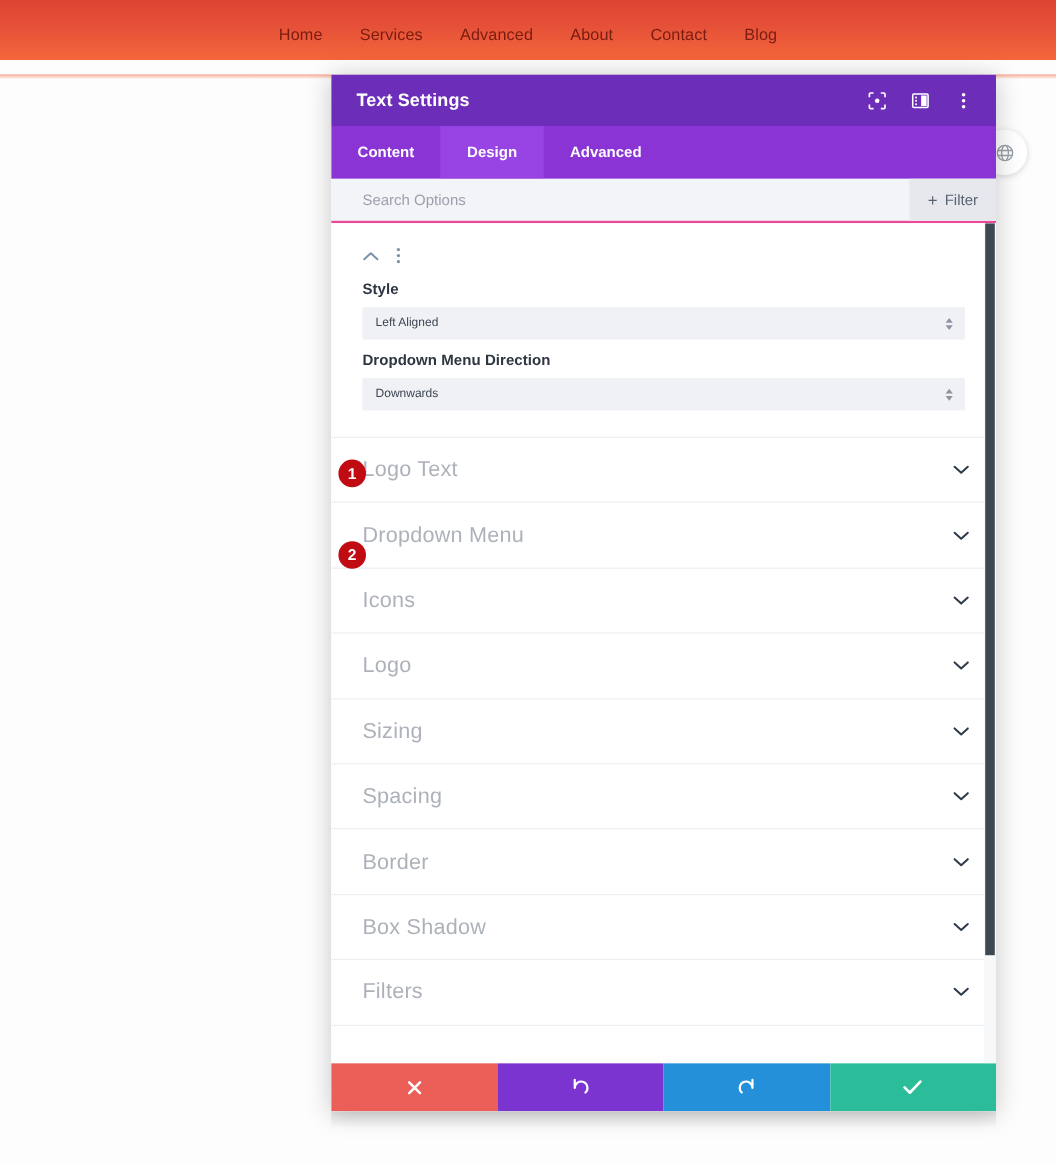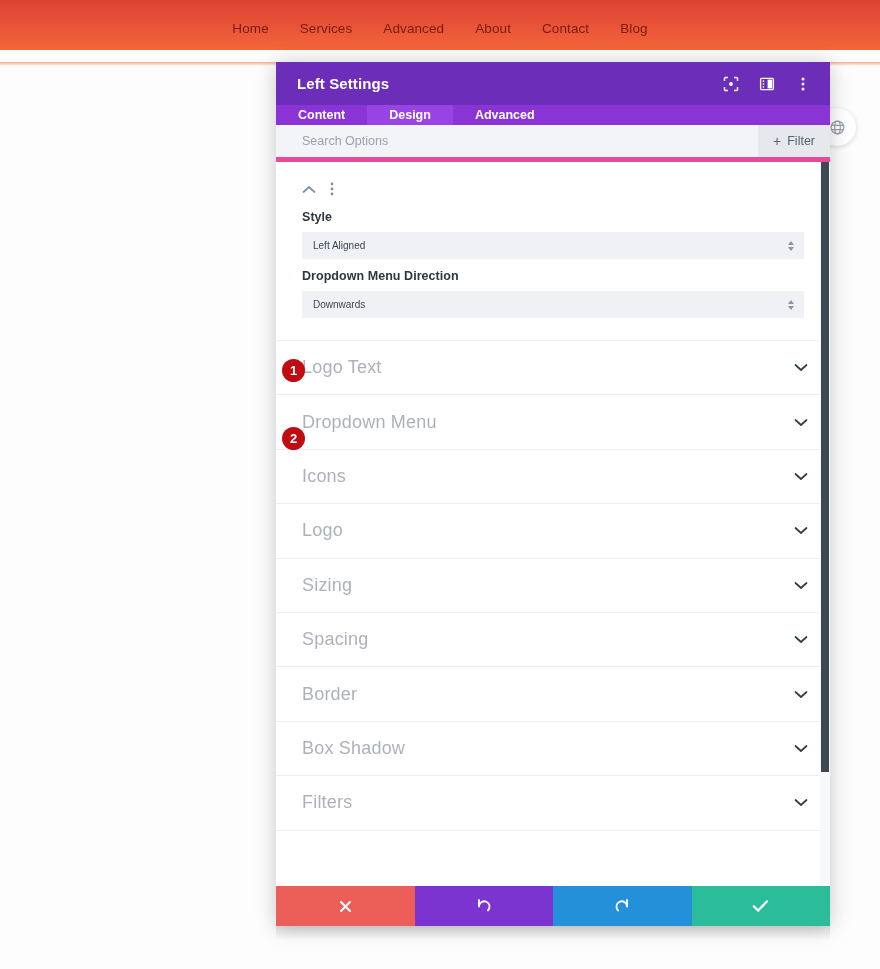--- a/index.html
+++ b/index.html
@@ -111,21 +111,21 @@
     height: 18px;
     display: flex;
     align-items: center;
     justify-content: center;
     cursor: pointer;
   }
   .tb-icon svg { display: block; }
 
   
   .modal-tabs {
-    height: 20px;
+    height: 44px;
     background: #8b34d6;
     display: flex;
     align-items: stretch;
     flex: 0 0 auto;
   }
   .tab {
     padding: 0 22px;
     display: flex;
     align-items: center;
     color: #ffffff;
@@ -133,21 +133,21 @@
     font-weight: bold;
     cursor: pointer;
     white-space: nowrap;
   }
   .tab.active { background: #9843e4; }
 
   
   .search-row {
     height: 37px;
     background: #f3f4f7;
-    border-bottom: 5px solid #ec4899;
+    border-bottom: 2px solid #ec4899;
     display: flex;
     align-items: flex-end;
     padding-left: 26px;
     padding-right: 0;
     flex: 0 0 auto;
   }
   .search-input {
     flex: 1;
     border: none;
     outline: none;
@@ -351,21 +351,21 @@
       <path d="M3.2 9h17.6M3.2 15h17.6"></path>
     </svg>
   </div>
 </div>
 
 <div class="modal-bottom-shadow"></div>
 
 <div class="modal">
 
   <div class="modal-titlebar">
-    <div class="modal-title">Left Settings</div>
+    <div class="modal-title">Text Settings</div>
     <div class="titlebar-icons">
 
       <div class="tb-icon">
         <svg width="16" height="16" viewBox="0 0 16 16" fill="none" stroke="#ffffff" stroke-width="1.4">
           <path d="M1.5 5V2.5a1 1 0 011-1H5"></path>
           <path d="M11 1.5h2.5a1 1 0 011 1V5"></path>
           <path d="M14.5 11v2.5a1 1 0 01-1 1H11"></path>
           <path d="M5 14.5H2.5a1 1 0 01-1-1V11"></path>
           <circle cx="8" cy="8" r="1.9" fill="#ffffff" stroke="none"></circle>
         </svg>

